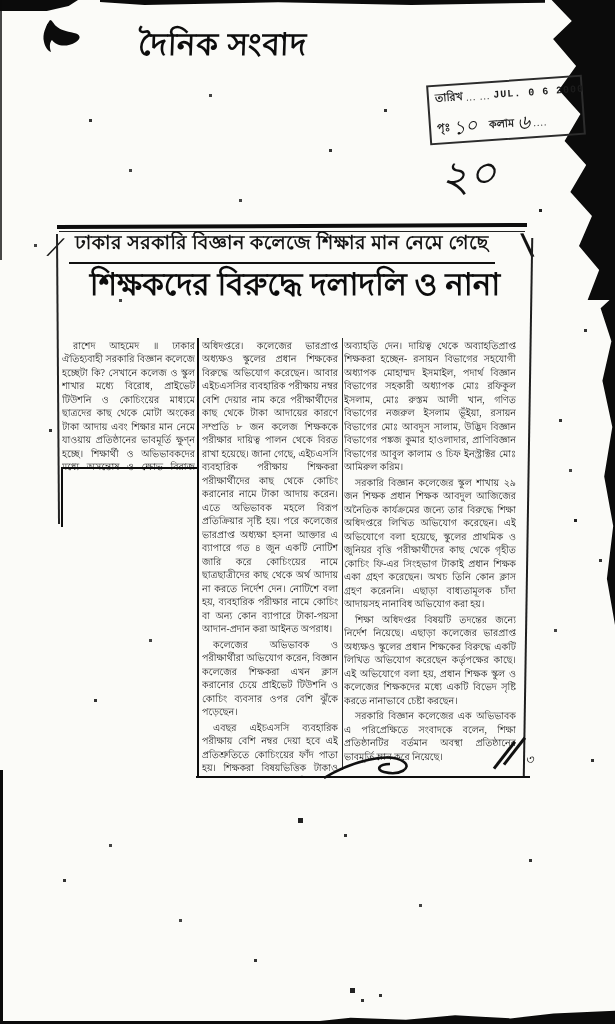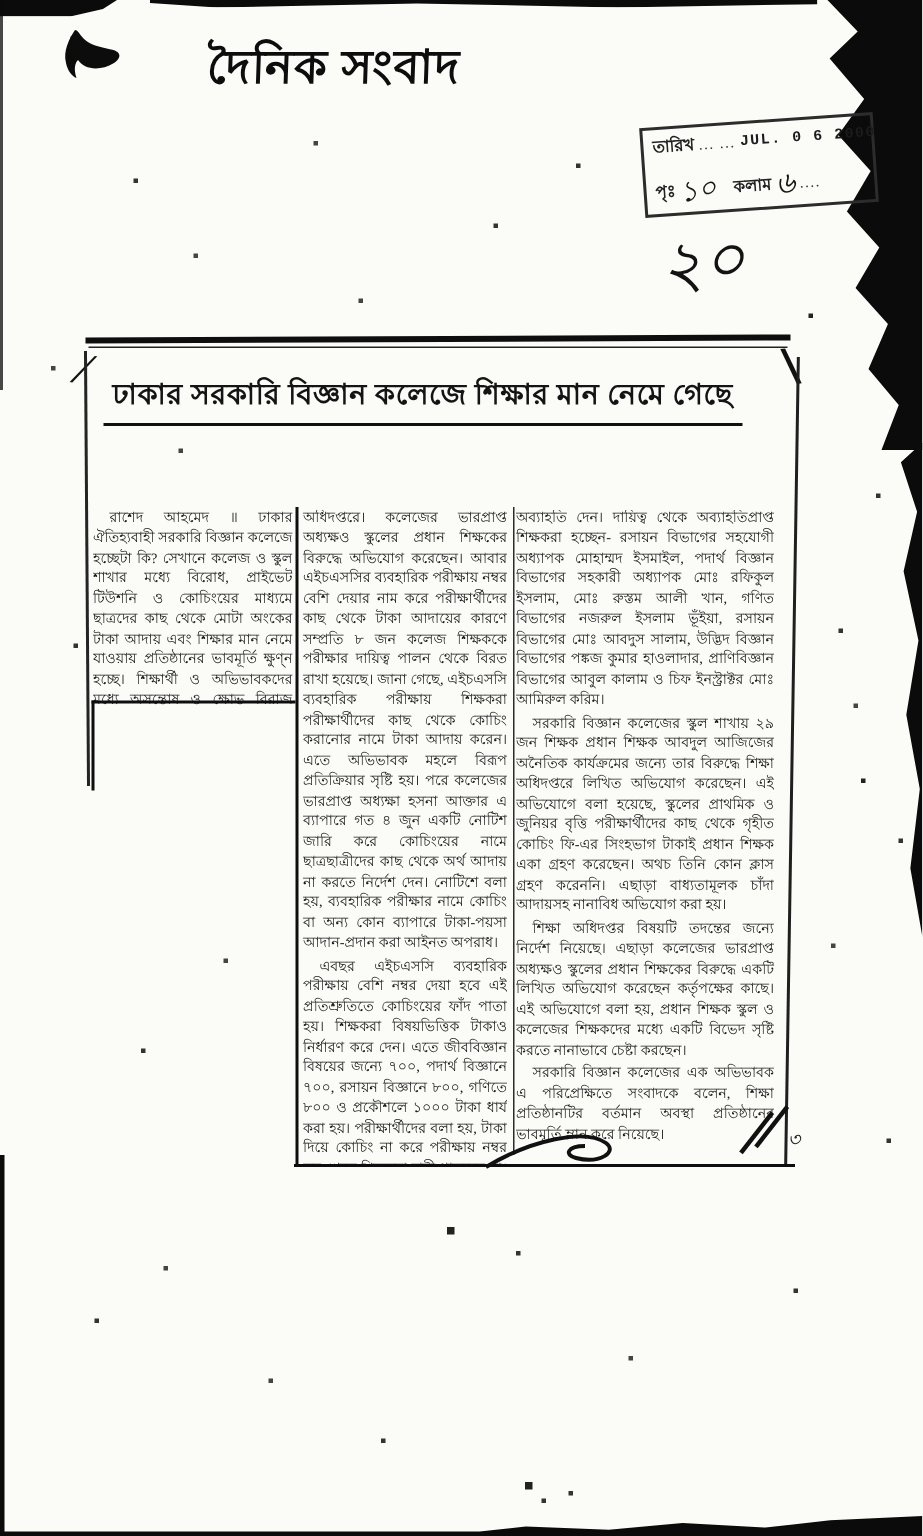--- a/index.html
+++ b/index.html
@@ -49,21 +49,21 @@
   .hand{font-style:italic;color:#161616;font-family:"DejaVu Serif",serif;}
   .hand-pg{font-size:19px;transform:rotate(-6deg);display:inline-block;}
   .hand-col{font-size:20px;transform:rotate(4deg);display:inline-block;}
   #hand-number{position:absolute;left:440px;top:142px;font-size:44px;font-style:italic;
     color:#131313;transform:rotate(-7deg);font-family:"DejaVu Serif",serif;font-weight:normal;}
   
   #clipping{position:absolute;left:55px;top:224px;width:480px;height:572px;}
   .rule{position:absolute;background:#0e0e0e;}
   #rule-top{left:2px;top:0;width:470px;height:4px;transform:rotate(-0.25deg);}
   #rule-top2{left:4px;top:7px;width:466px;height:1px;background:#222;}
-  #kicker-row{position:absolute;left:14px;top:24px;width:452px;text-align:left;}
+  #kicker-row{position:absolute;left:14px;top:4px;width:452px;text-align:left;}
   #kicker-text{display:inline-block;font-size:19px;font-weight:bold;letter-spacing:0.5px;
     border-bottom:2.5px solid #111;padding:0 6px 2px 6px;white-space:nowrap;}
   .slash{position:absolute;font-size:30px;font-weight:bold;color:#111;}
   #slash-left{left:-2px;top:6px;transform:rotate(8deg);}
   #slash-right{left:462px;top:4px;transform:rotate(-8deg);}
   #headline{position:absolute;left:12px;top:44px;width:456px;text-align:center;
     font-size:31px;font-weight:bold;line-height:1.08;color:#0c0c0c;letter-spacing:0;}
   
   .col{position:absolute;top:116px;overflow:hidden;text-align:justify;
     font-size:9.5px;line-height:1.42;color:#1b1b1b;}
@@ -125,31 +125,33 @@
   <div class="rule" id="rule-top"></div>
   <div class="rule" id="rule-top2"></div>
 
   <span class="slash" id="slash-left">∕</span>
   <div id="kicker-row">
     <span id="kicker-text">ঢাকার সরকারি বিজ্ঞান কলেজে শিক্ষার মান নেমে গেছে</span>
   </div>
   <span class="slash" id="slash-right">∖</span>
 
   <div id="headline">
+    <div>শিক্ষকদের বিরুদ্ধে দলাদলি ও নানা</div>
   </div>
 
   <div class="col" id="col-1">
     <p class="indent">রাশেদ আহমেদ ॥ ঢাকার ঐতিহ্যবাহী সরকারি বিজ্ঞান কলেজে হচ্ছেটা কি? সেখানে কলেজ ও স্কুল শাখার মধ্যে বিরোধ, প্রাইভেট টিউশনি ও কোচিংয়ের মাধ্যমে ছাত্রদের কাছ থেকে মোটা অংকের টাকা আদায় এবং শিক্ষার মান নেমে যাওয়ায় প্রতিষ্ঠানের ভাবমূর্তি ক্ষুণ্ন হচ্ছে। শিক্ষার্থী ও অভিভাবকদের মধ্যে অসন্তোষ ও ক্ষোভ বিরাজ করছে। প্রতিষ্ঠানের স্কুল শাখার ২৯ জন শিক্ষক প্রধান শিক্ষকের বিরুদ্ধে লিখিত অভিযোগ করেছেন শিক্ষা</p>
   </div>
 
   <div class="rule" id="empty-box-top"></div>
   <div class="rule" id="empty-box-left"></div>
 
   <div class="col" id="col-2">
     <p>অধিদপ্তরে। কলেজের ভারপ্রাপ্ত অধ্যক্ষও স্কুলের প্রধান শিক্ষকের বিরুদ্ধে অভিযোগ করেছেন। আবার এইচএসসির ব্যবহারিক পরীক্ষায় নম্বর বেশি দেয়ার নাম করে পরীক্ষার্থীদের কাছ থেকে টাকা আদায়ের কারণে সম্প্রতি ৮ জন কলেজ শিক্ষককে পরীক্ষার দায়িত্ব পালন থেকে বিরত রাখা হয়েছে। জানা গেছে, এইচএসসি ব্যবহারিক পরীক্ষায় শিক্ষকরা পরীক্ষার্থীদের কাছ থেকে কোচিং করানোর নামে টাকা আদায় করেন। এতে অভিভাবক মহলে বিরূপ প্রতিক্রিয়ার সৃষ্টি হয়। পরে কলেজের ভারপ্রাপ্ত অধ্যক্ষা হসনা আক্তার এ ব্যাপারে গত ৪ জুন একটি নোটিশ জারি করে কোচিংয়ের নামে ছাত্রছাত্রীদের কাছ থেকে অর্থ আদায় না করতে নির্দেশ দেন। নোটিশে বলা হয়, ব্যবহারিক পরীক্ষার নামে কোচিং বা অন্য কোন ব্যাপারে টাকা-পয়সা আদান-প্রদান করা আইনত অপরাধ।</p>
+    <p class="indent">কলেজের অভিভাবক ও পরীক্ষার্থীরা অভিযোগ করেন, বিজ্ঞান কলেজের শিক্ষকরা এখন ক্লাস করানোর চেয়ে প্রাইভেট টিউশনি ও কোচিং ব্যবসার ওপর বেশি ঝুঁকে পড়েছেন।</p>
     <p class="indent">এবছর এইচএসসি ব্যবহারিক পরীক্ষায় বেশি নম্বর দেয়া হবে এই প্রতিশ্রুতিতে কোচিংয়ের ফাঁদ পাতা হয়। শিক্ষকরা বিষয়ভিত্তিক টাকাও নির্ধারণ করে দেন। এতে জীববিজ্ঞান বিষয়ের জন্যে ৭০০, পদার্থ বিজ্ঞানে ৭০০, রসায়ন বিজ্ঞানে ৮০০, গণিতে ৮০০ ও প্রকৌশলে ১০০০ টাকা ধার্য করা হয়। পরীক্ষার্থীদের বলা হয়, টাকা দিয়ে কোচিং না করে পরীক্ষায় নম্বর কম পেলে শিক্ষকরা দায়ী থাকবেন না। এই বক্তব্যের পরিপ্রেক্ষিতে শিক্ষার্থীরা আতঙ্কিত হয়ে শিক্ষকদের টাকা দেয়। পরে বিষয়টি ঊর্ধ্বতন মহলে গড়ালে কলেজের ভারপ্রাপ্ত অধ্যক্ষ ৮ জন শিক্ষককে তাৎক্ষণিকভাবে পরীক্ষার দায়িত্ব থেকে</p>
   </div>
 
   <div class="col" id="col-3">
     <p>অব্যাহতি দেন। দায়িত্ব থেকে অব্যাহতিপ্রাপ্ত শিক্ষকরা হচ্ছেন- রসায়ন বিভাগের সহযোগী অধ্যাপক মোহাম্মদ ইসমাইল, পদার্থ বিজ্ঞান বিভাগের সহকারী অধ্যাপক মোঃ রফিকুল ইসলাম, মোঃ রুস্তম আলী খান, গণিত বিভাগের নজরুল ইসলাম ভূঁইয়া, রসায়ন বিভাগের মোঃ আবদুস সালাম, উদ্ভিদ বিজ্ঞান বিভাগের পঙ্কজ কুমার হাওলাদার, প্রাণিবিজ্ঞান বিভাগের আবুল কালাম ও চিফ ইনস্ট্রাক্টর মোঃ আমিরুল করিম।</p>
     <p class="indent">সরকারি বিজ্ঞান কলেজের স্কুল শাখায় ২৯ জন শিক্ষক প্রধান শিক্ষক আবদুল আজিজের অনৈতিক কার্যক্রমের জন্যে তার বিরুদ্ধে শিক্ষা অধিদপ্তরে লিখিত অভিযোগ করেছেন। এই অভিযোগে বলা হয়েছে, স্কুলের প্রাথমিক ও জুনিয়র বৃত্তি পরীক্ষার্থীদের কাছ থেকে গৃহীত কোচিং ফি-এর সিংহভাগ টাকাই প্রধান শিক্ষক একা গ্রহণ করেছেন। অথচ তিনি কোন ক্লাস গ্রহণ করেননি। এছাড়া বাধ্যতামূলক চাঁদা আদায়সহ নানাবিধ অভিযোগ করা হয়।</p>
     <p class="indent">শিক্ষা অধিদপ্তর বিষয়টি তদন্তের জন্যে নির্দেশ নিয়েছে। এছাড়া কলেজের ভারপ্রাপ্ত অধ্যক্ষও স্কুলের প্রধান শিক্ষকের বিরুদ্ধে একটি লিখিত অভিযোগ করেছেন কর্তৃপক্ষের কাছে। এই অভিযোগে বলা হয়, প্রধান শিক্ষক স্কুল ও কলেজের শিক্ষকদের মধ্যে একটি বিভেদ সৃষ্টি করতে নানাভাবে চেষ্টা করছেন।</p>
     <p class="indent">সরকারি বিজ্ঞান কলেজের এক অভিভাবক এ পরিপ্রেক্ষিতে সংবাদকে বলেন, শিক্ষা প্রতিষ্ঠানটির বর্তমান অবস্থা প্রতিষ্ঠানের ভাবমূর্তি ম্লান করে নিয়েছে।</p>
   </div>
 

